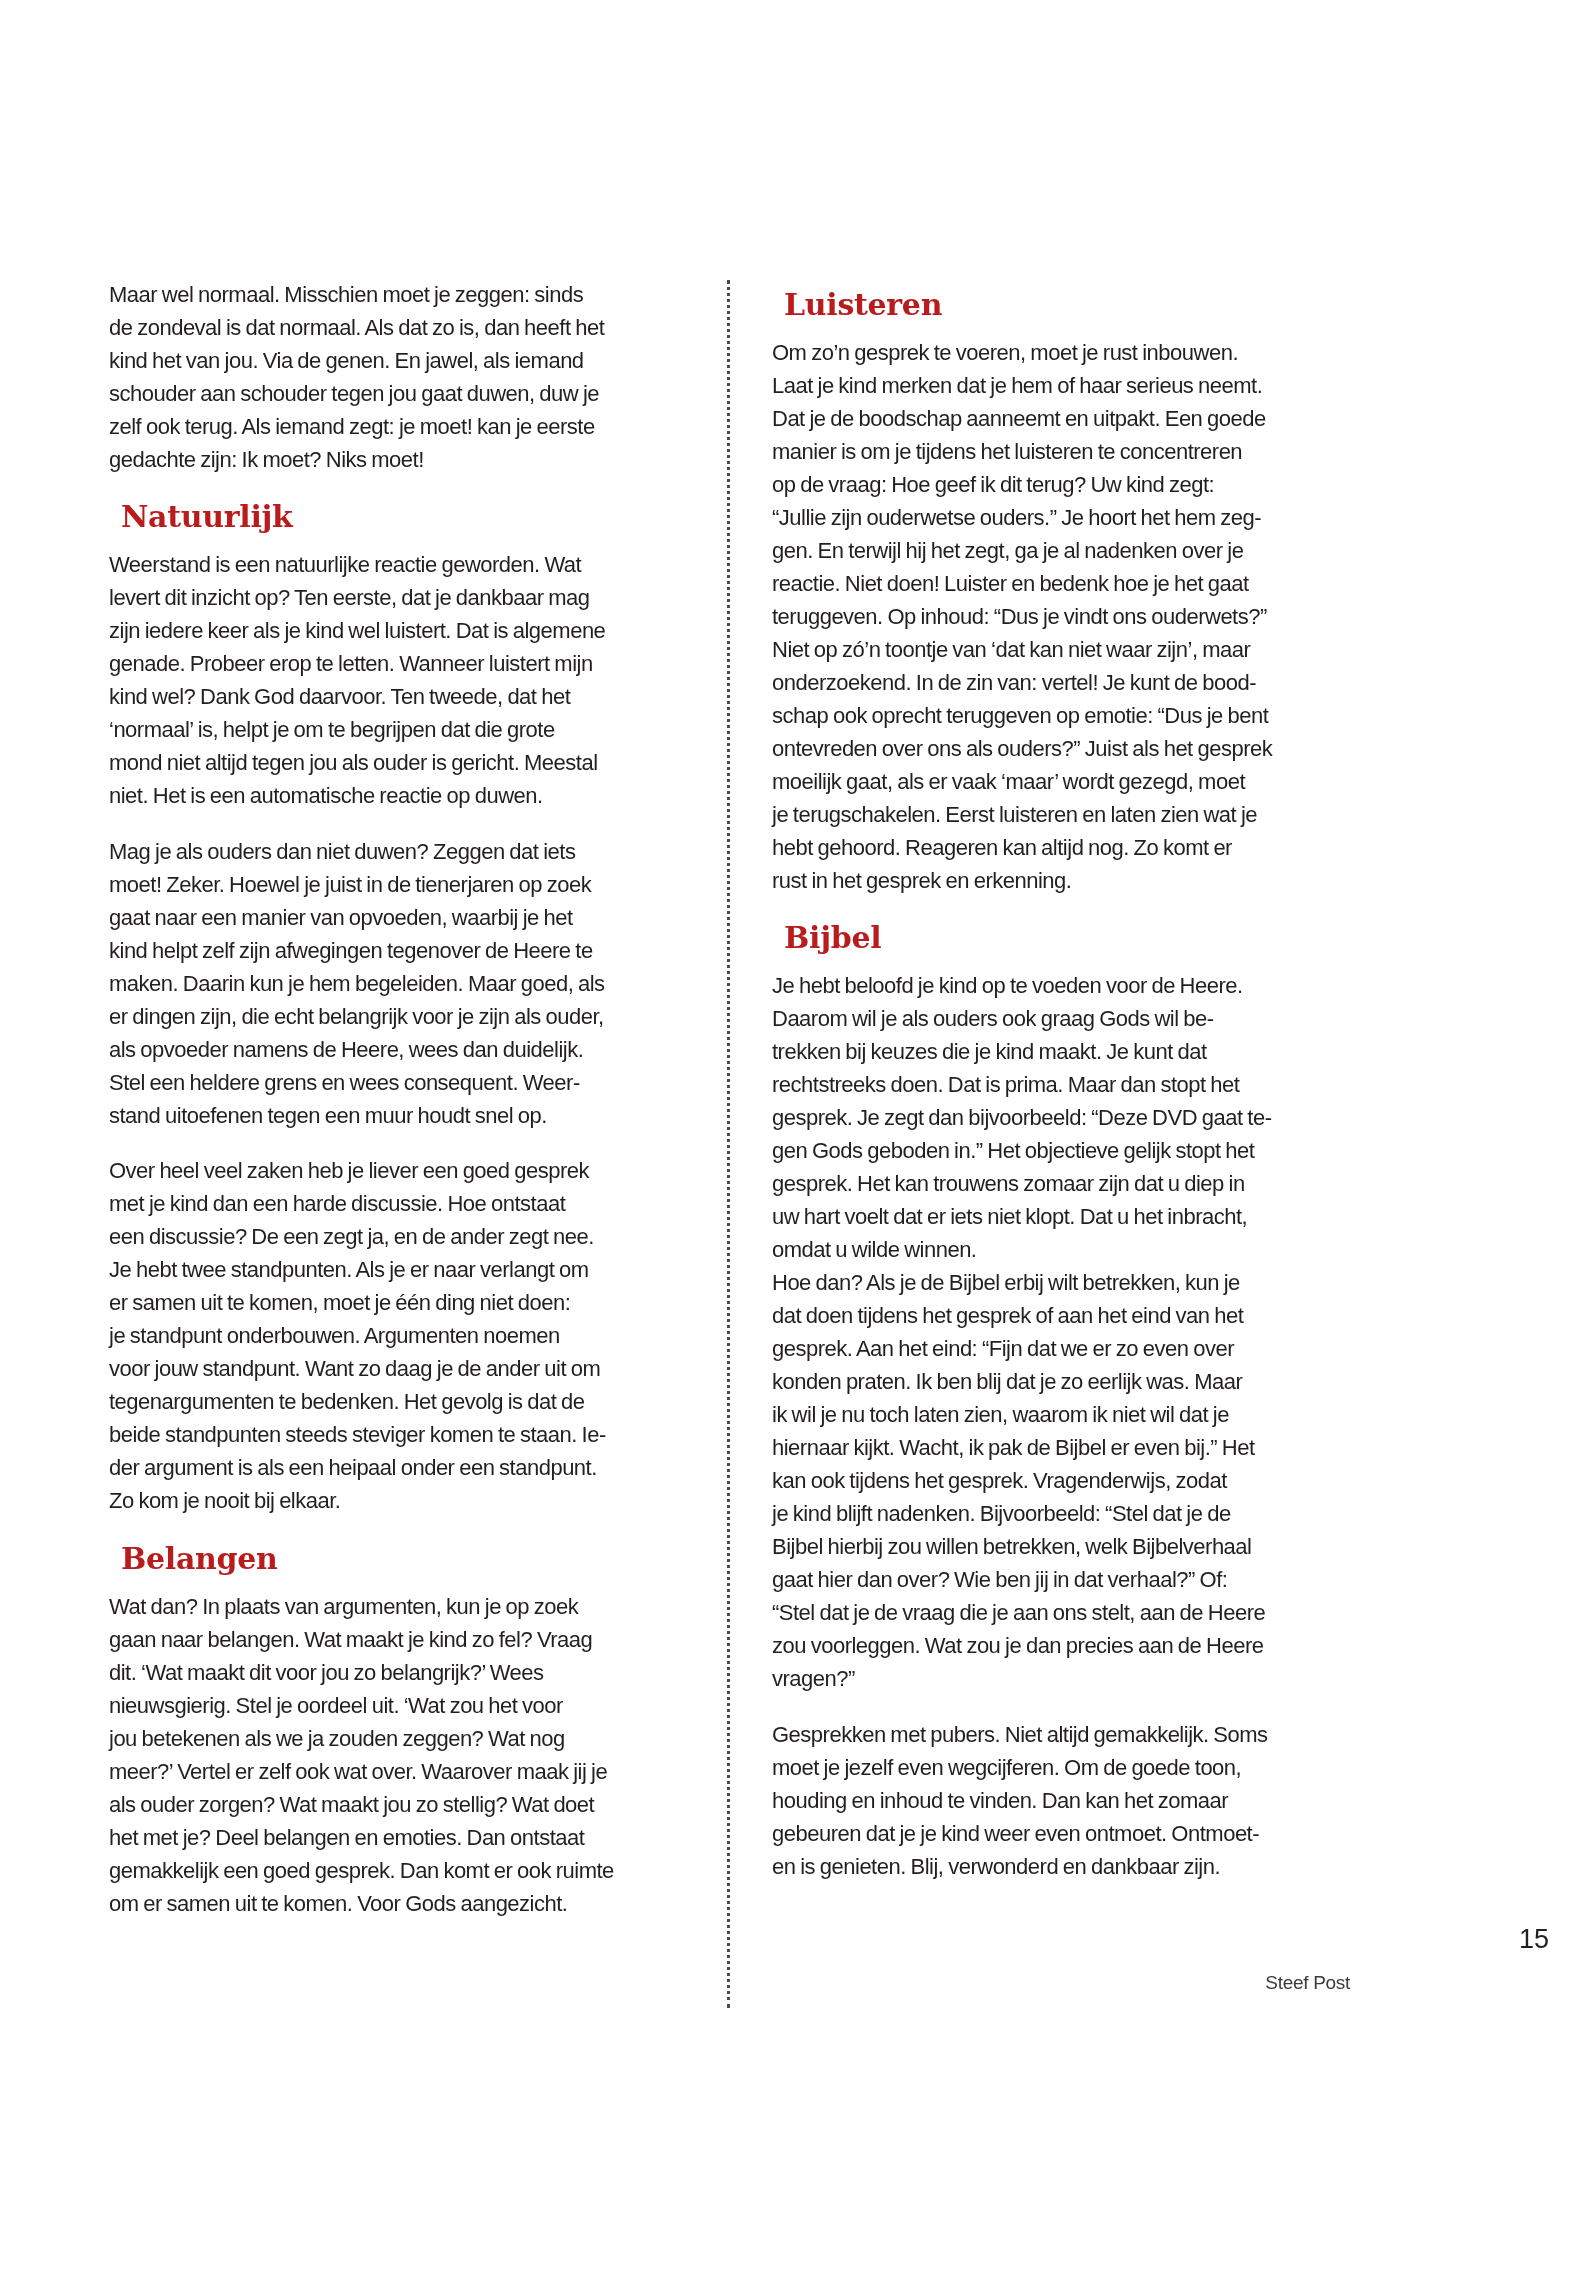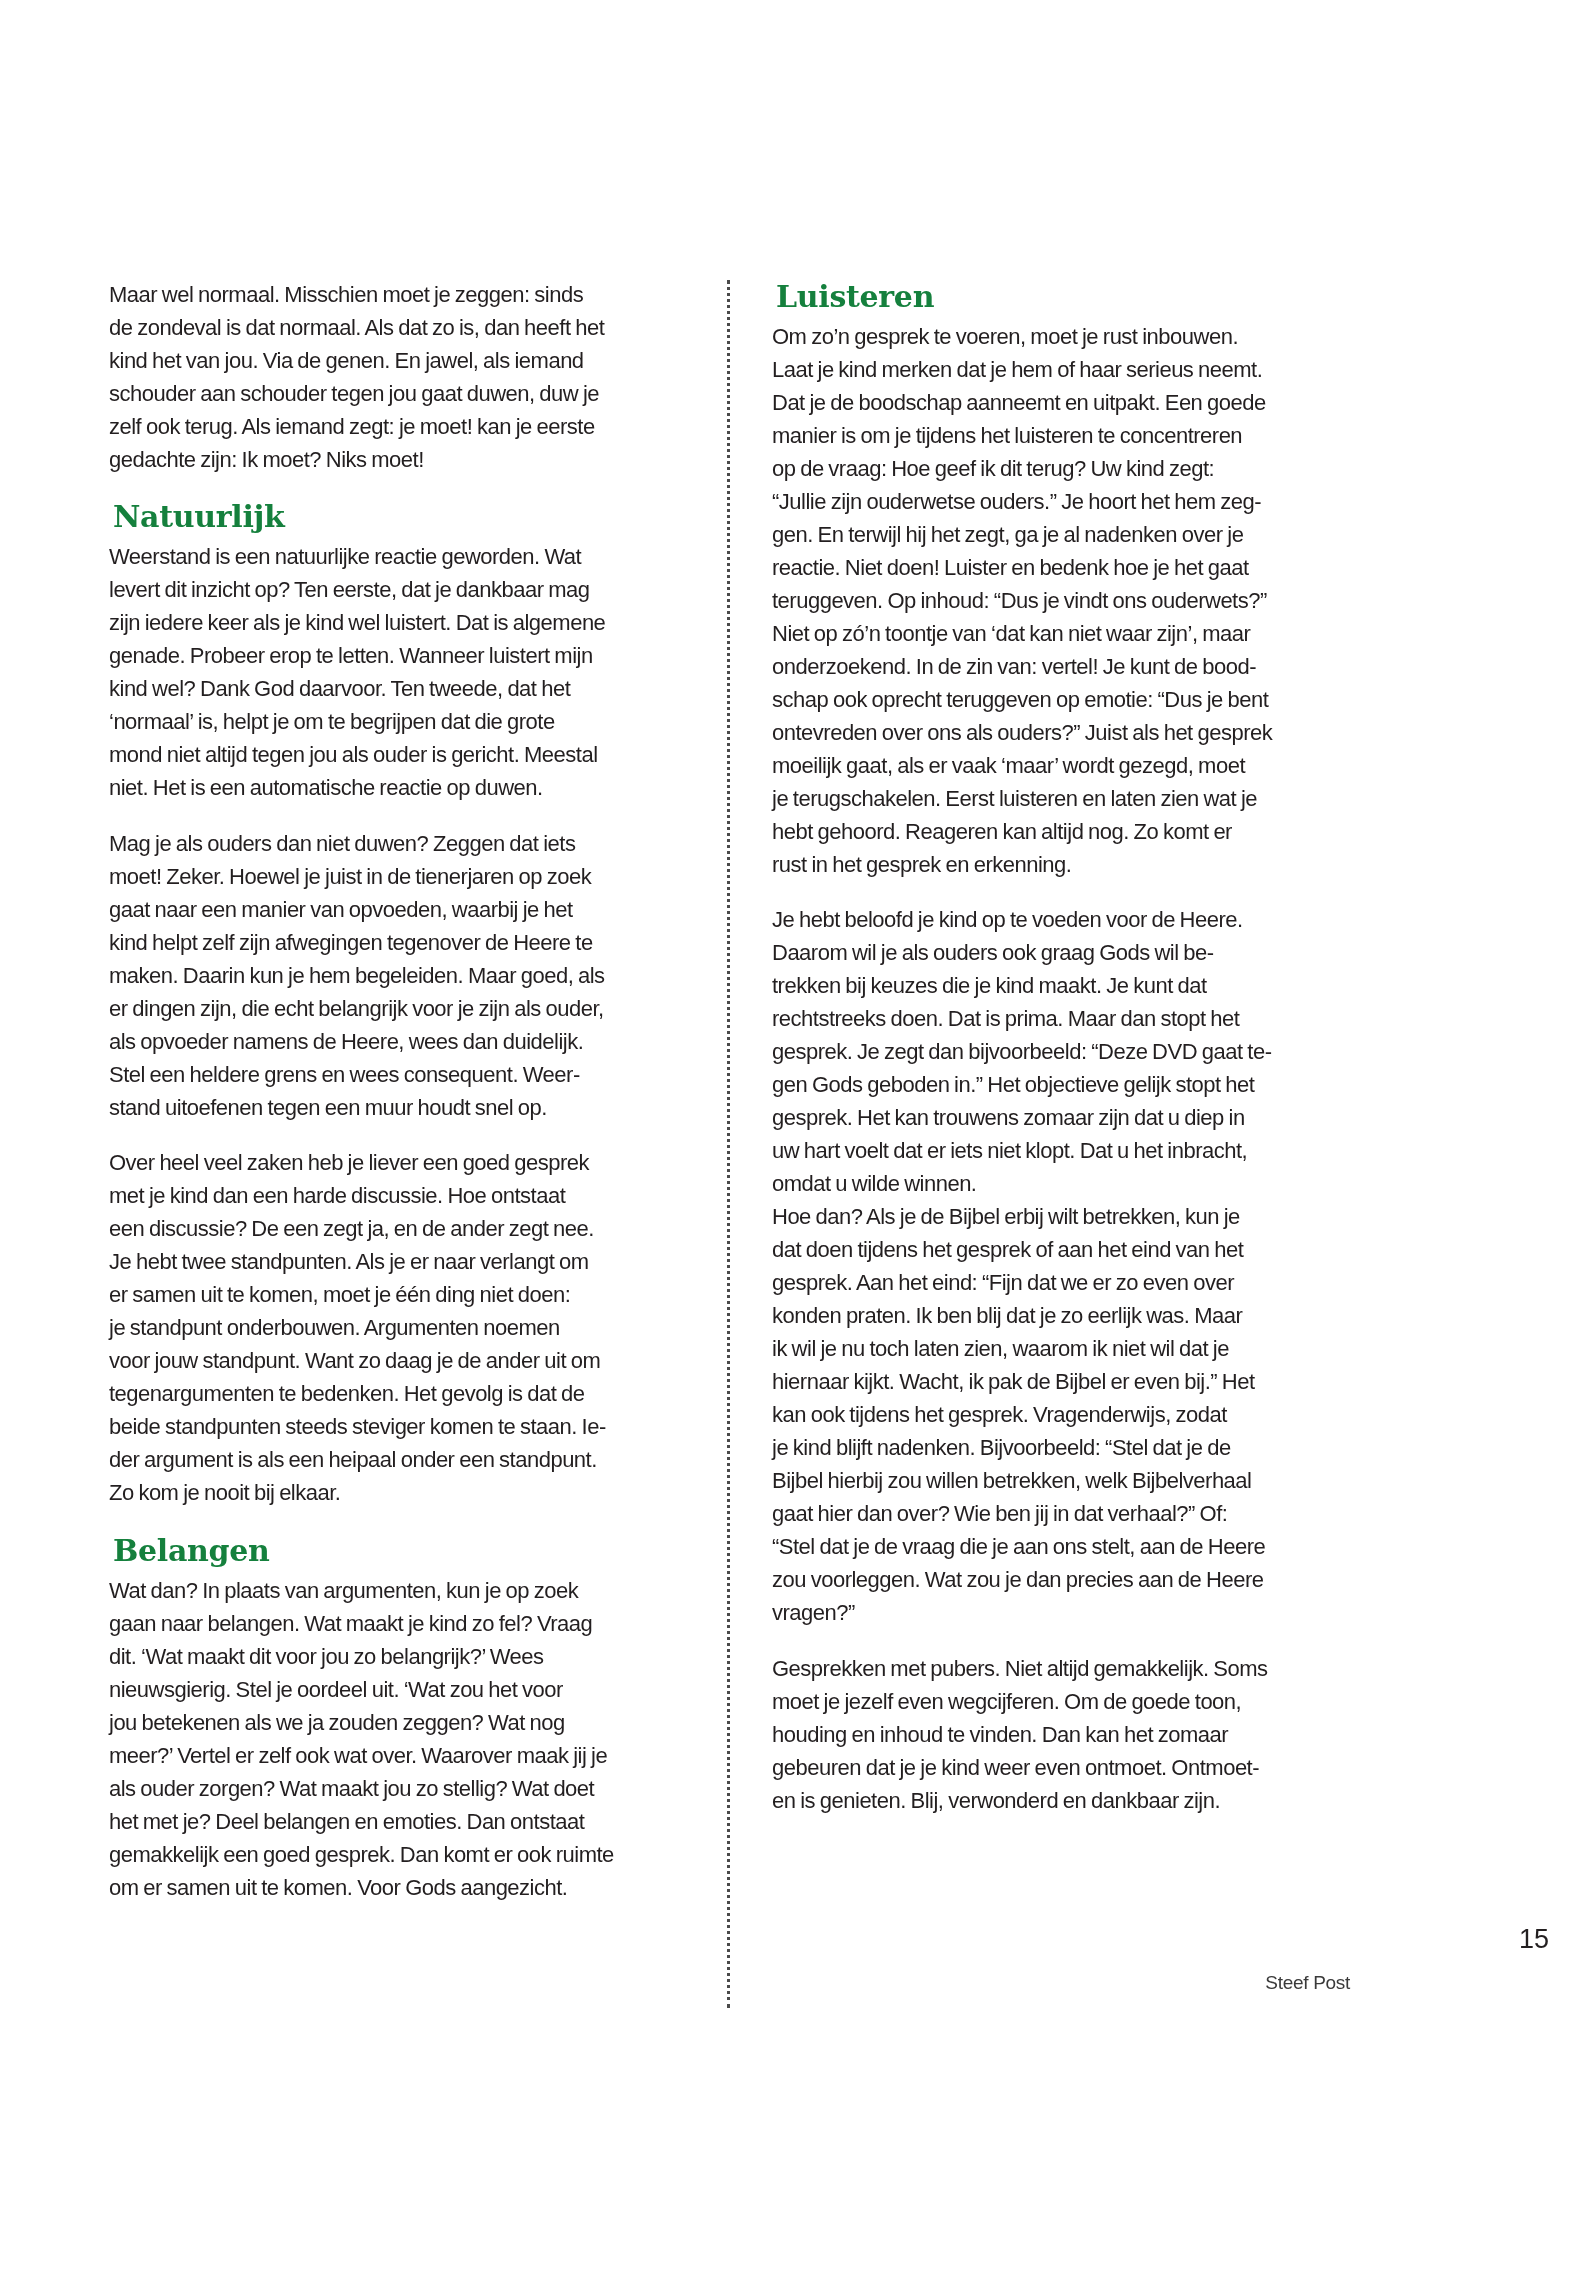--- a/index.html
+++ b/index.html
@@ -37,22 +37,22 @@
       margin: 0;
       white-space: pre-line;
     }
     .section { margin: 0; }
     .section + .section { margin-top: 22.4px; }
     .heading {
       font-family: "DejaVu Serif", serif;
       font-weight: bold;
       font-size: 30px;
       line-height: 38px;
-      color: #15803d;
-      margin: 4px;
+      color: #b91c1c;
+      margin: 12px;
       letter-spacing: -0.3px;
     }
     .divider {
       position: absolute;
       left: 727px;
       top: 280px;
       width: 0;
       height: 1728px;
       border-left: 3.5px dotted #4a4a4a;
     }
@@ -161,20 +161,21 @@
 onderzoekend. In de zin van: vertel! Je kunt de bood-
 schap ook oprecht teruggeven op emotie: “Dus je bent
 ontevreden over ons als ouders?” Juist als het gesprek
 moeilijk gaat, als er vaak ‘maar’ wordt gezegd, moet
 je terugschakelen. Eerst luisteren en laten zien wat je
 hebt gehoord. Reageren kan altijd nog. Zo komt er
 rust in het gesprek en erkenning.</p>
     </div>
 
     <div class="section">
+      <h2 class="heading">Bijbel</h2>
       <p class="body-text">Je hebt beloofd je kind op te voeden voor de Heere.
 Daarom wil je als ouders ook graag Gods wil be-
 trekken bij keuzes die je kind maakt. Je kunt dat
 rechtstreeks doen. Dat is prima. Maar dan stopt het
 gesprek. Je zegt dan bijvoorbeeld: “Deze DVD gaat te-
 gen Gods geboden in.” Het objectieve gelijk stopt het
 gesprek. Het kan trouwens zomaar zijn dat u diep in
 uw hart voelt dat er iets niet klopt. Dat u het inbracht,
 omdat u wilde winnen.
 Hoe dan? Als je de Bijbel erbij wilt betrekken, kun je

